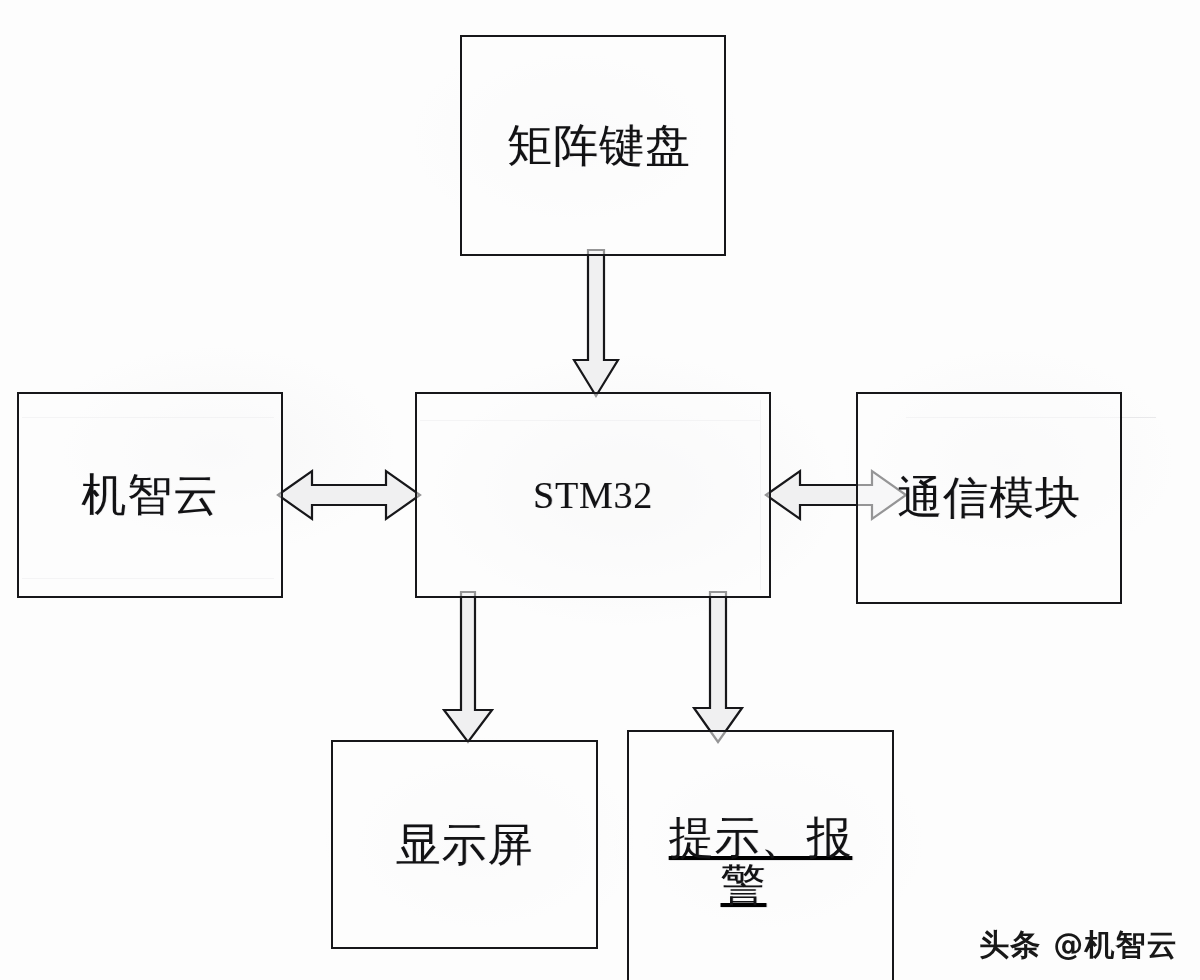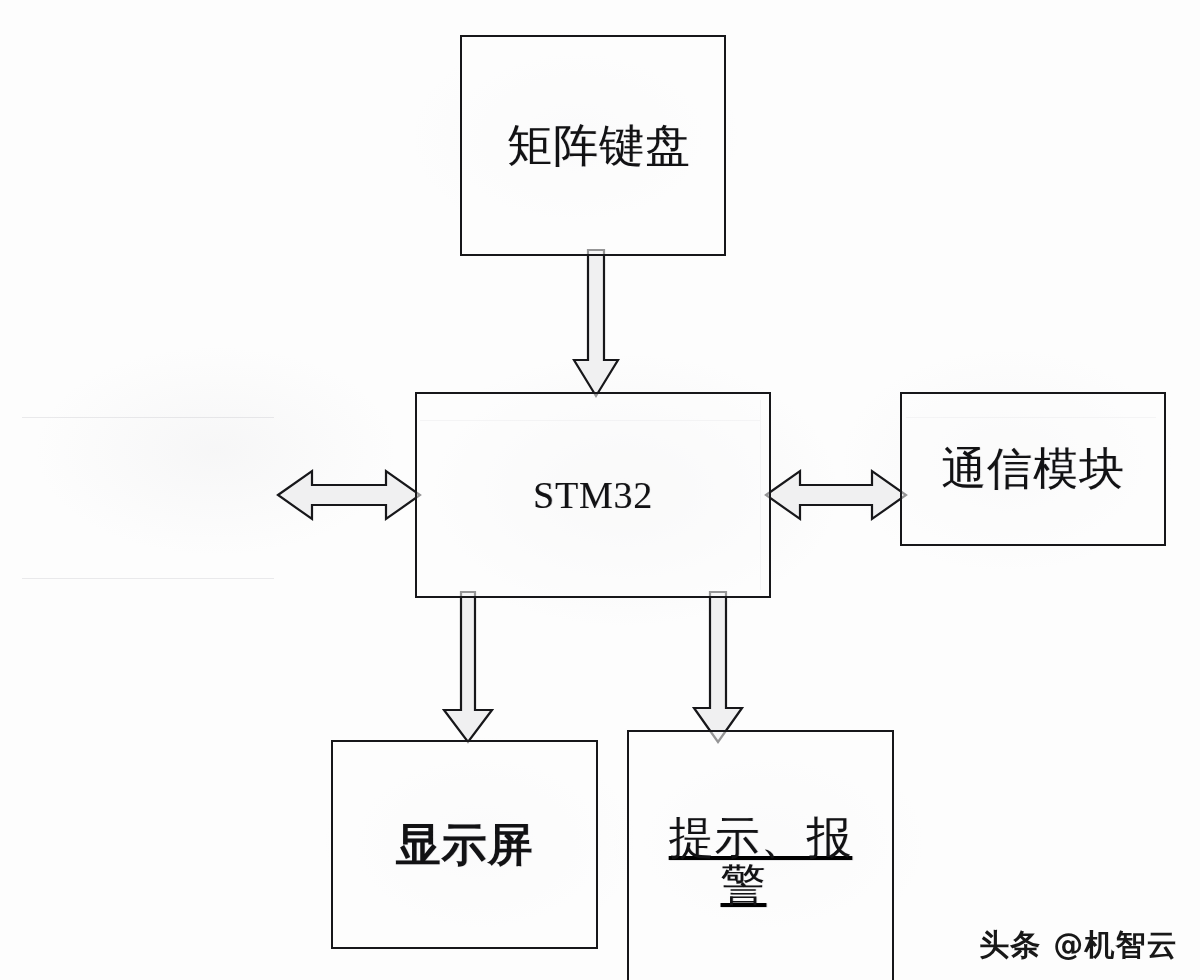--- a/index.html
+++ b/index.html
@@ -59,29 +59,29 @@
     text-shadow: 0.6px 0.4px 0.7px rgba(120,120,128,0.45);
     white-space: pre-line;
   }
   .cjk { font-family: "DejaVu Sans", sans-serif; font-weight: 500; }
   .latin { font-family: "Liberation Serif", serif; font-weight: 400; }
 
   
   #box-keypad  { left: 460px; top: 35px;  width: 266px; height: 221px; padding-left: 12px; }
   #box-cloud   { left: 17px;  top: 392px; width: 266px; height: 206px; }
   #box-mcu     { left: 415px; top: 392px; width: 356px; height: 206px; }
-  #box-comm    { left: 900px; top: 392px; width: 266px; height: 154px; }
+  #box-comm    { left: 856px; top: 392px; width: 266px; height: 212px; }
   #box-display { left: 331px; top: 740px; width: 267px; height: 209px; }
   #box-alert   { left: 627px; top: 730px; width: 267px; height: 262px; text-decoration: underline; }
 
   #box-keypad  .label { font-size: 45px; }
   #box-cloud   .label { font-size: 45px; }
   #box-mcu     .label { font-size: 38px; }
   #box-comm    .label { font-size: 45px; }
-  #box-display .label { font-size: 45px; font-weight: bold; }
+  #box-display .label { font-size: 45px; }
 
   
   #box-alert .label {
     font-size: 45px;
     display: flex;
     flex-direction: column;
     align-items: center;
     line-height: 1.0;
   }
   #box-alert .l1 { display: block; }
@@ -162,20 +162,23 @@
   <div class="arrow" id="arrow-mcu-alert">
     <svg viewBox="0 0 60 152" width="60" height="152" aria-hidden="true">
       <polygon class="ashape" points="22,0 38,0 38,116 54,116 30,150 6,116 22,116"></polygon>
     </svg>
   </div>
 
   <div class="block" id="box-keypad">
     <span class="label cjk">矩阵键盘</span>
   </div>
 
+  <div class="block" id="box-cloud">
+    <span class="label cjk">机智云</span>
+  </div>
 
   <div class="block" id="box-mcu">
     <span class="label latin">STM32</span>
   </div>
 
   <div class="block" id="box-comm">
     <span class="label cjk">通信模块</span>
   </div>
 
   <div class="block" id="box-display">

